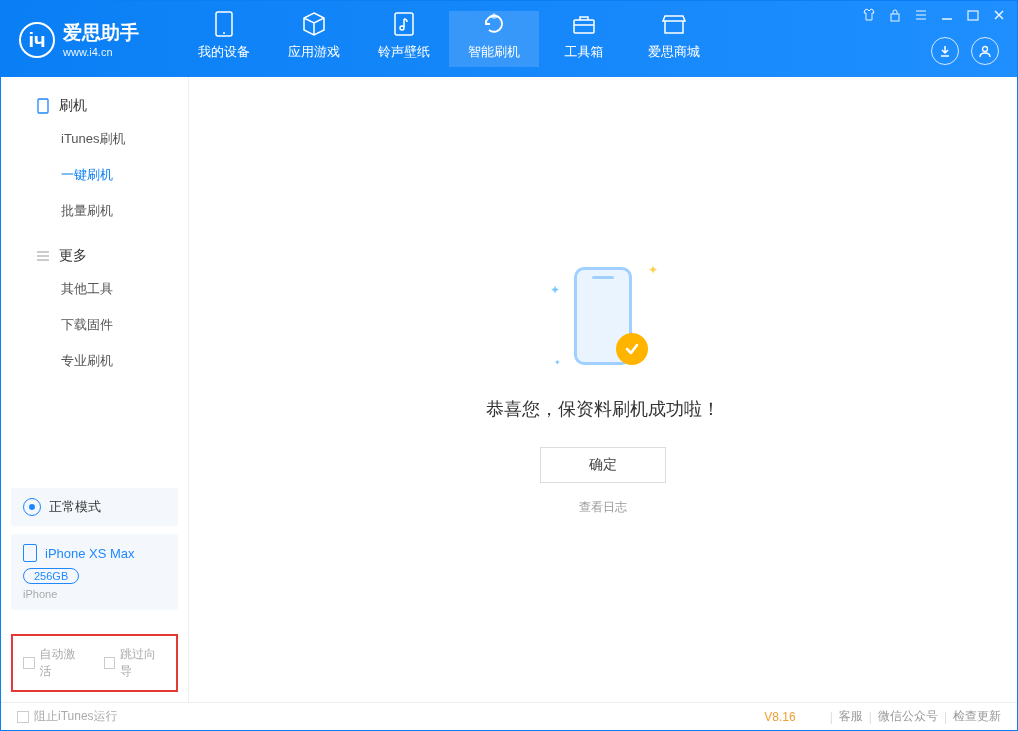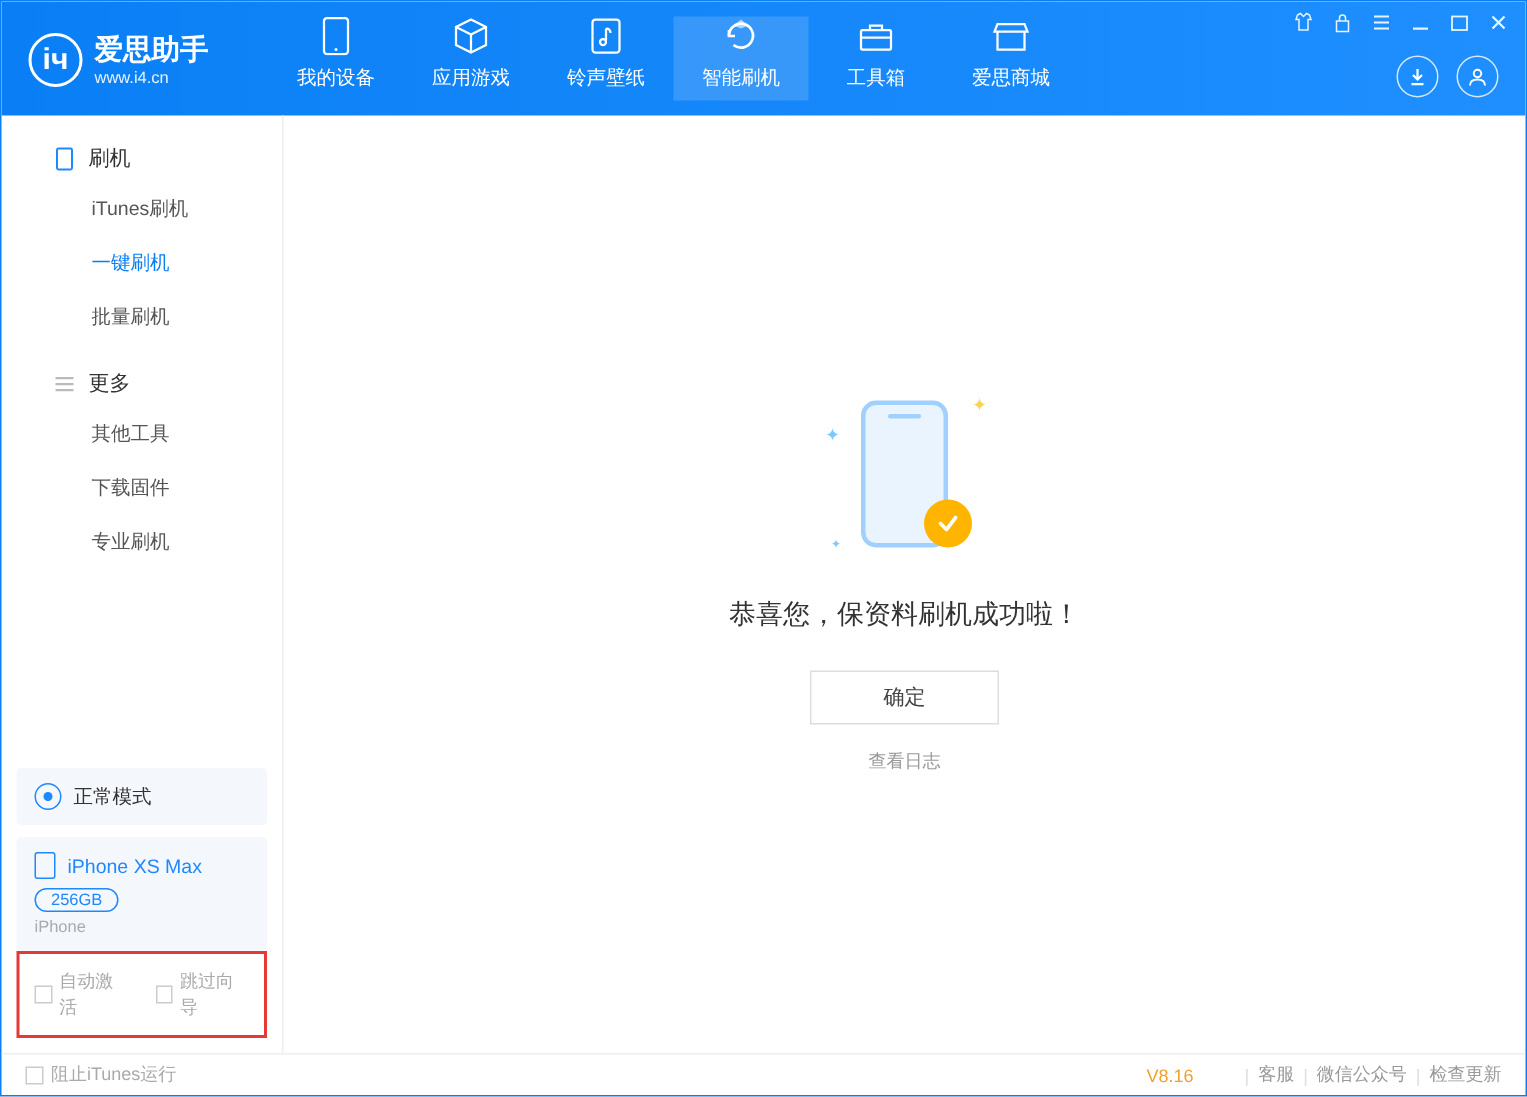--- a/index.html
+++ b/index.html
@@ -209,21 +209,21 @@
         <span>正常模式</span>
       </div>
       <div class="device-card">
         <div class="dname">
           <span class="dicon"></span>
           <span>iPhone XS Max</span>
         </div>
         <div class="capacity">256GB</div>
         <div class="dtype">iPhone</div>
       </div>
-      <div class="red-box" style="margin-top:0">
+      <div class="red-box" style="margin-top:24px">
         <label class="chk">
             <span class="box"></span>
             <span>自动激活</span>
           </label>
         <label class="chk">
             <span class="box"></span>
             <span>跳过向导</span>
           </label>
       </div>
     </div>

